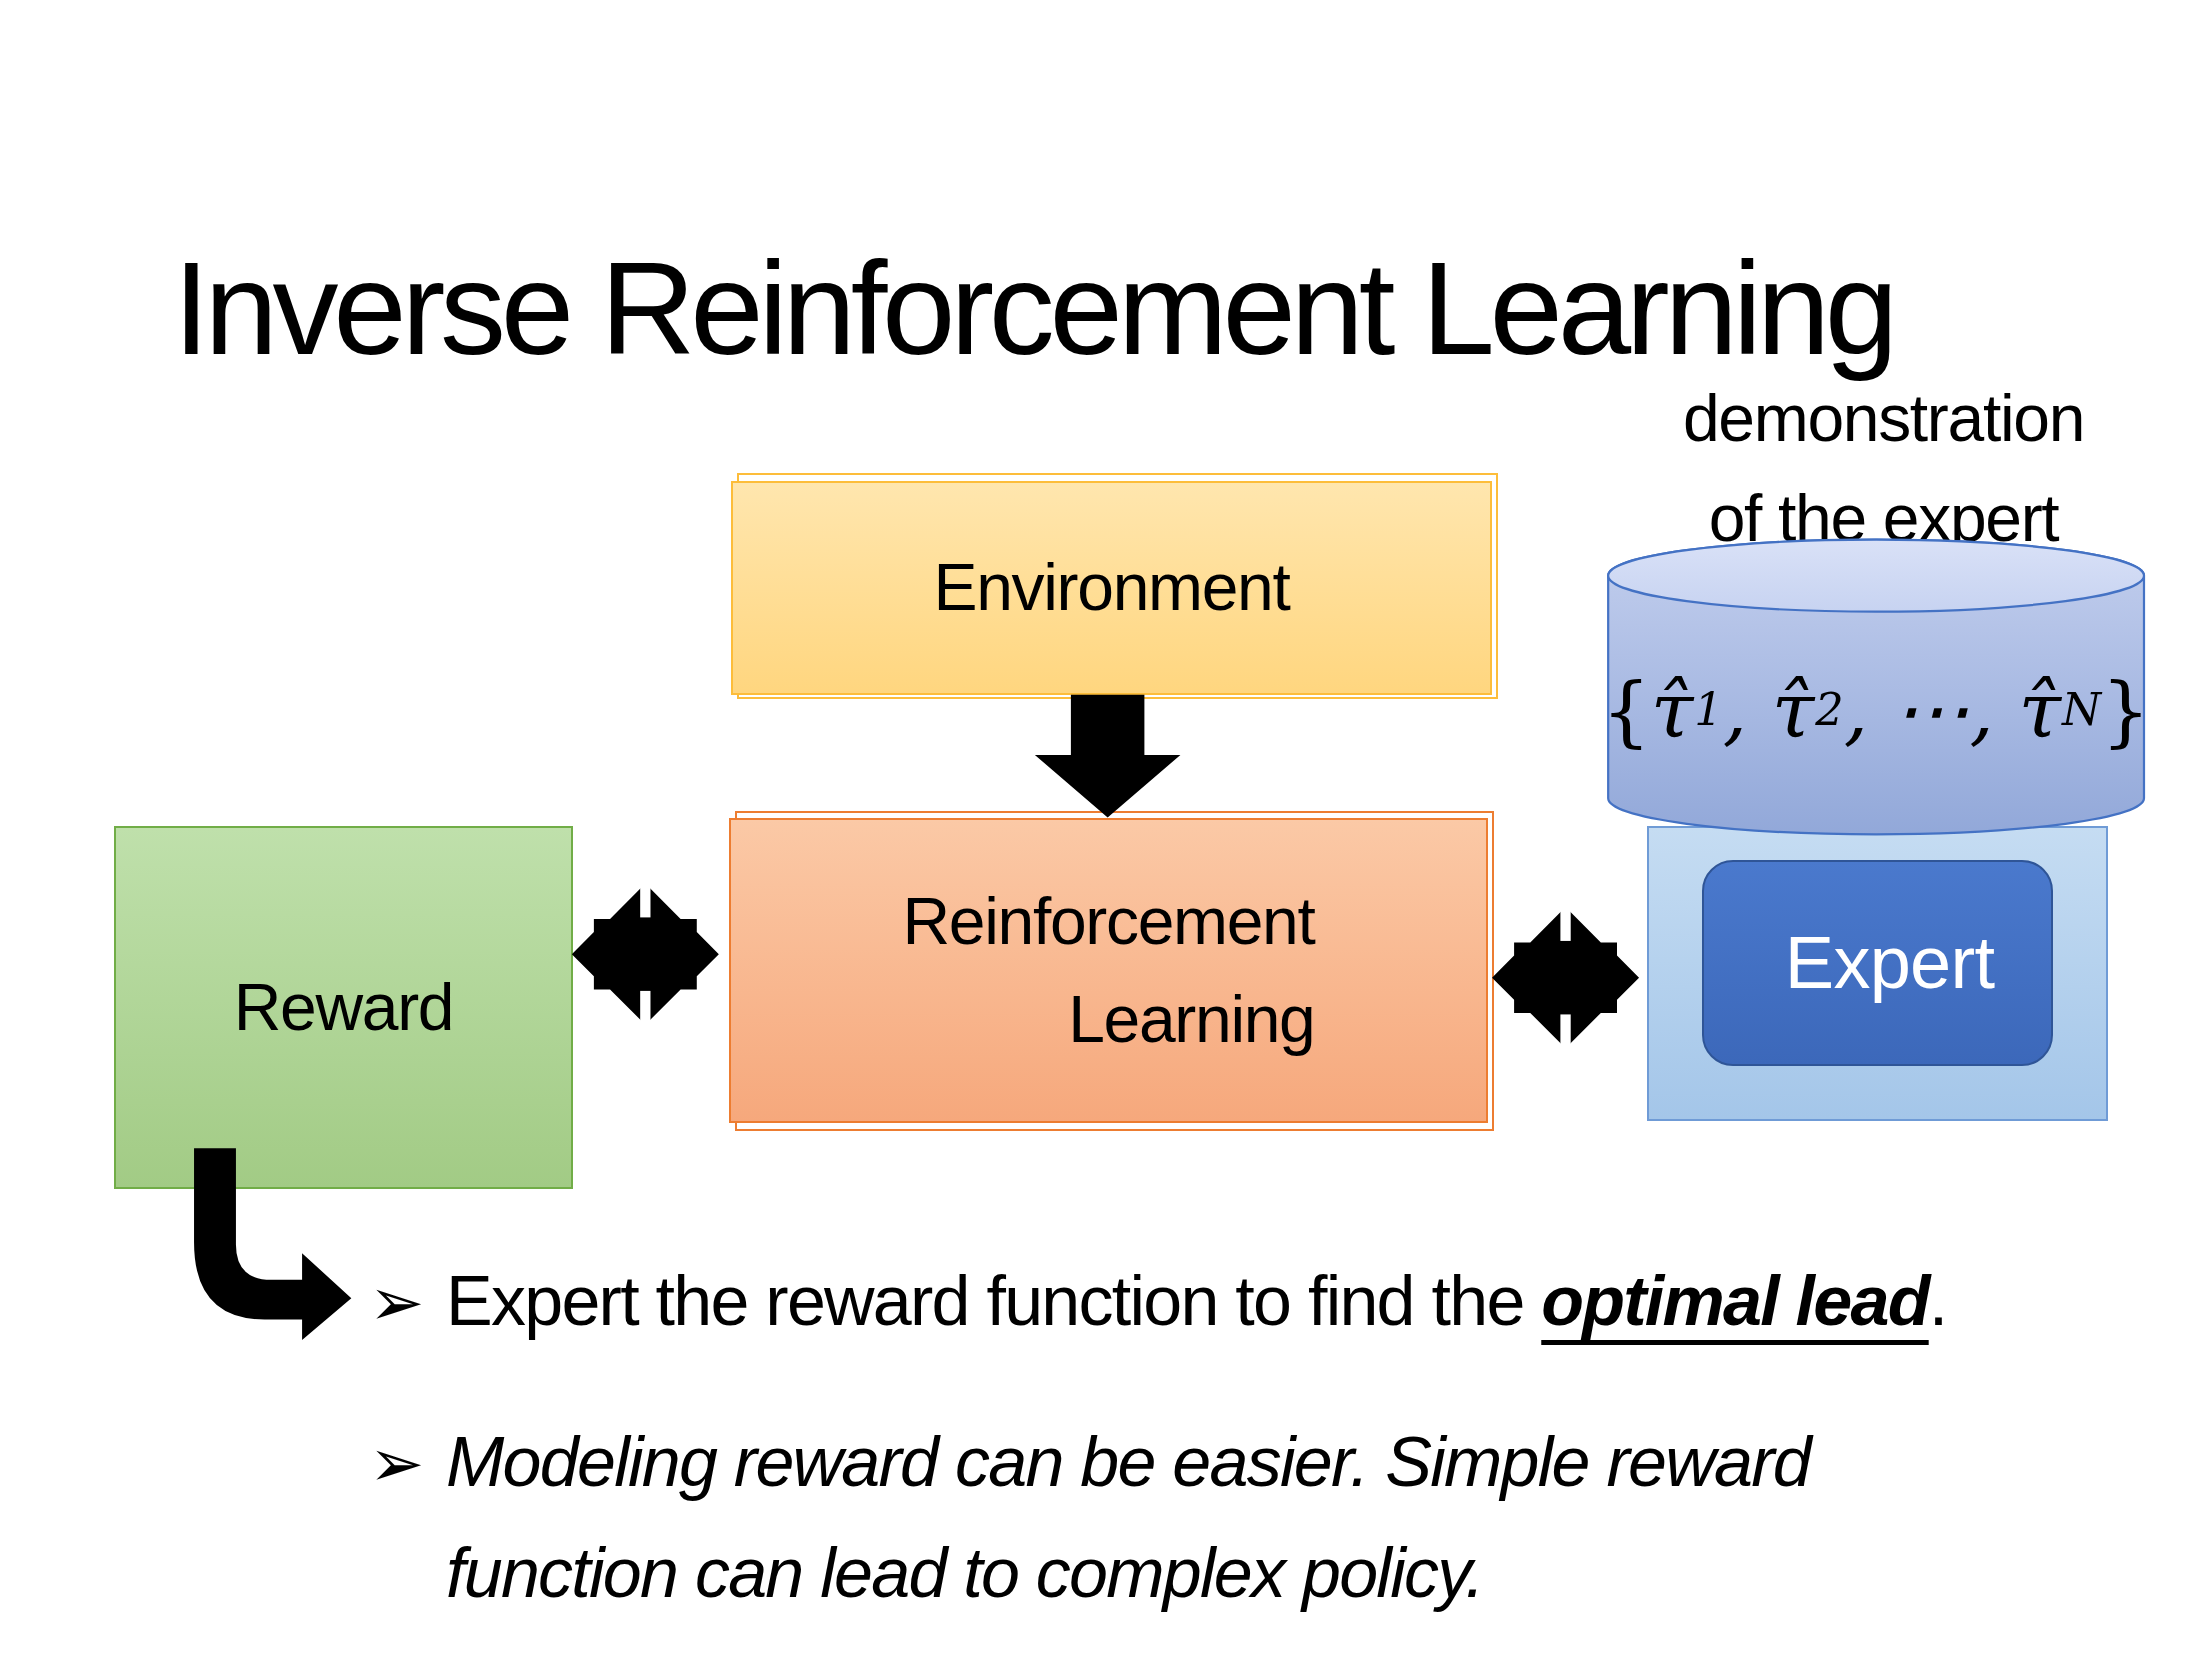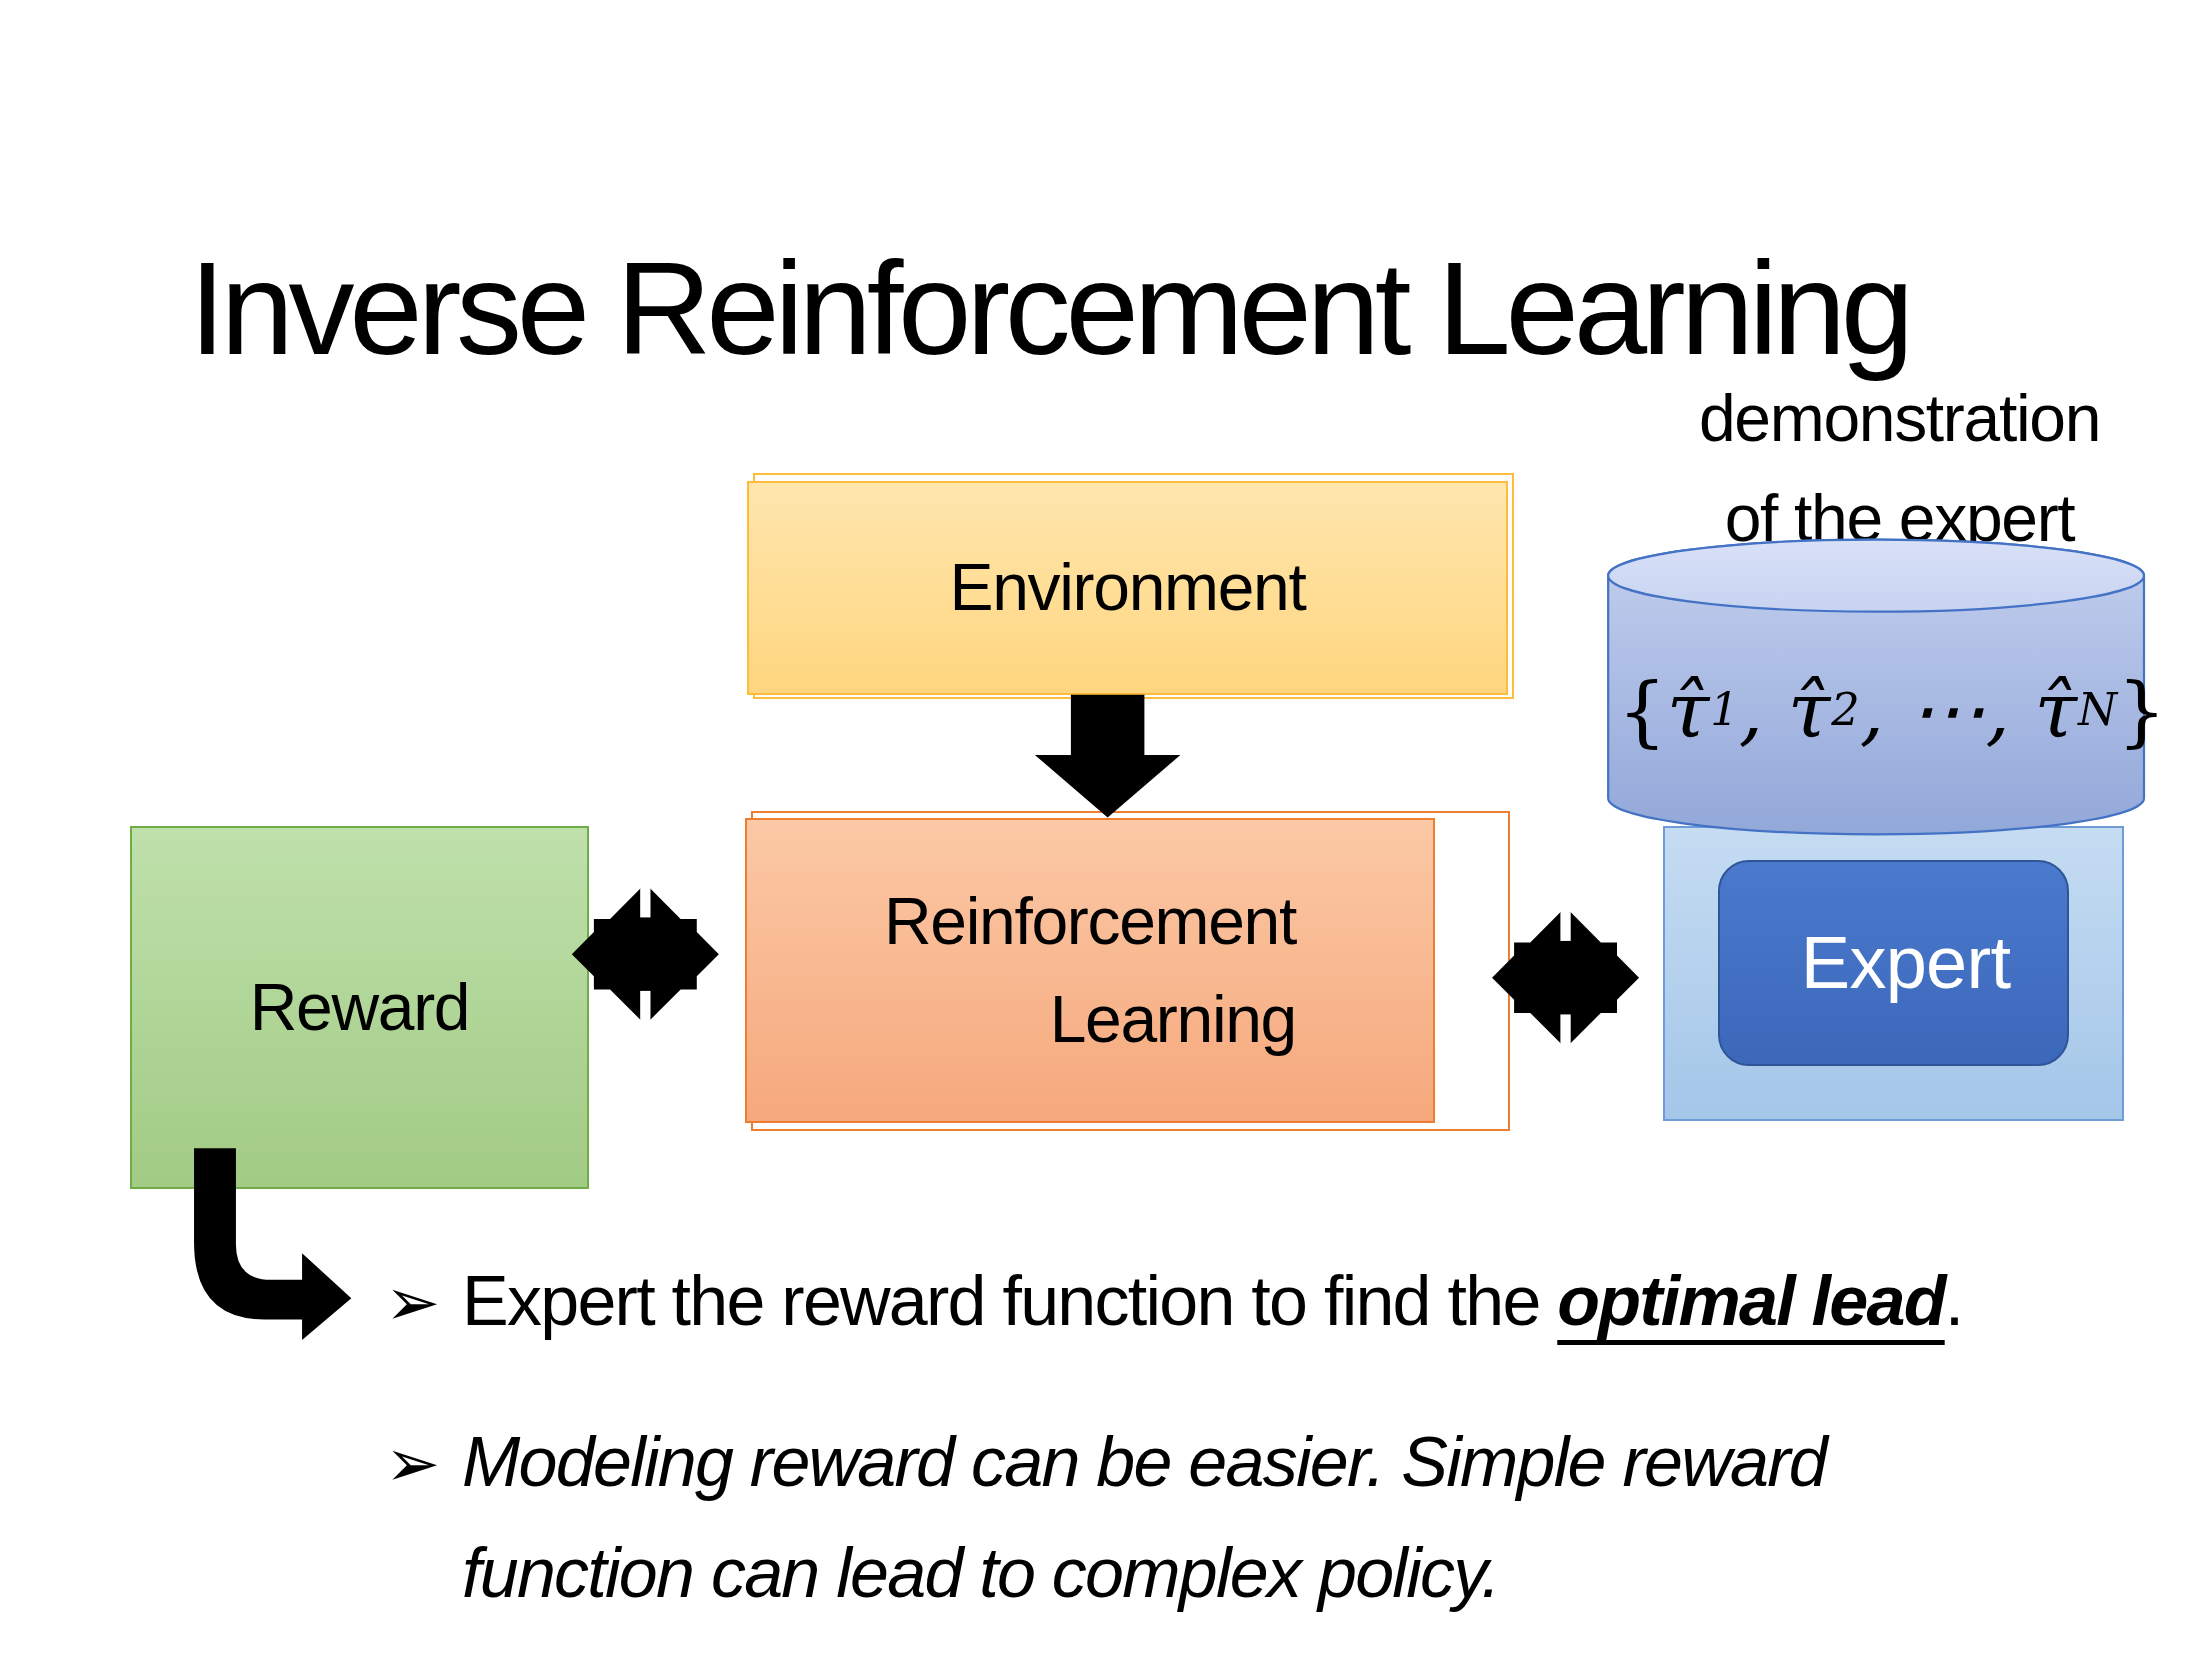--- a/index.html
+++ b/index.html
@@ -4,21 +4,21 @@
 <style>
   html,body{margin:0;padding:0;background:#ffffff;}
   .slide{
     position:relative;
     width:2205px;height:1654px;
     background:#ffffff;
     overflow:hidden;
     font-family:"Liberation Sans","DejaVu Sans",sans-serif;
     color:#000;
   }
-  .abs{position:absolute;margin-left:16px;}
+  .abs{position:absolute;}
 
   
   .title{
     left:173px;top:243px;
     font-size:132px;line-height:1;
     letter-spacing:-0.04em;
     white-space:nowrap;
     color:#000;
   }
 
@@ -51,21 +51,21 @@
   }
 
   .reward{
     left:114px;top:826px;width:459px;height:363px;
     background:linear-gradient(180deg,#bfe0ab 0%,#a2cb85 100%);
     border:2.2px solid #71ad47;
   }
 
   .rl-ghost{left:735px;top:811px;width:759px;height:320px;border-color:#ed7d31;}
   .rl{
-    left:729px;top:818px;width:690px;height:305px;
+    left:729px;top:818px;width:759px;height:305px;
     background:linear-gradient(180deg,#fbc9a6 0%,#f6a87c 100%);
     border:2.2px solid #ed7d31;
   }
 
   .expert-wrap{
     left:1647px;top:826px;width:461px;height:295px;
     background:linear-gradient(180deg,#c5dcf2 0%,#a4c6e9 100%);
     border:2.2px solid #6f9bd6;
     box-sizing:border-box;
   }

